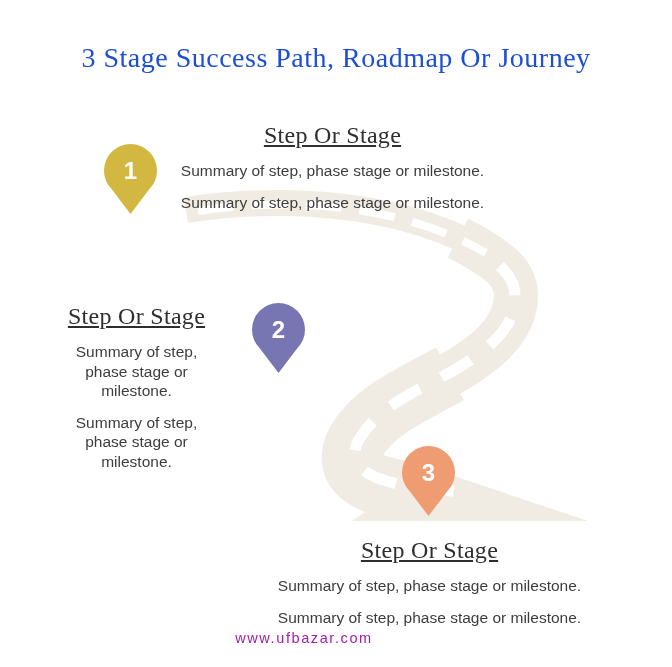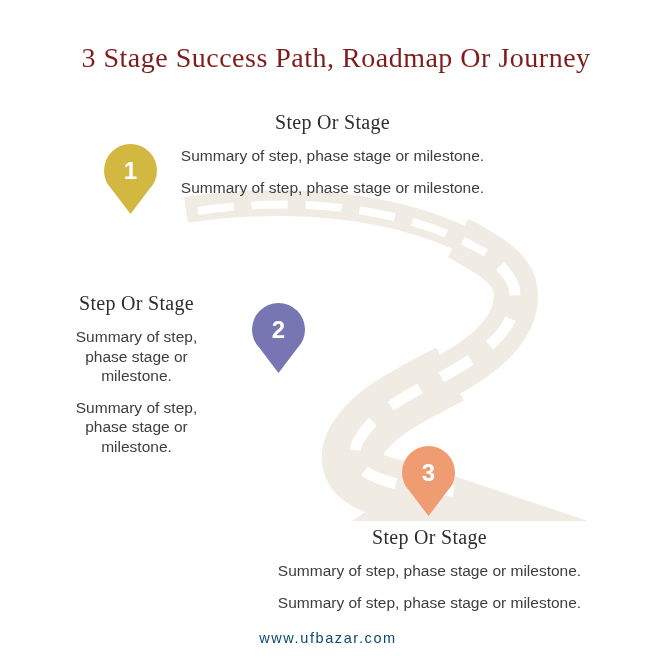--- a/index.html
+++ b/index.html
@@ -8,32 +8,33 @@
     position: relative;
     background: #ffffff;
     overflow: hidden;
     font-family: "Liberation Sans", sans-serif;
   }
   .title {
     position: absolute; top: 42px; left: 0; width: 672px;
     text-align: center;
     font-family: "Liberation Serif", serif;
     font-size: 28px; font-weight: 400;
-    color: #7f1d1d;
+    color: #1d4ed8;
     letter-spacing: 0.5px;
     z-index: 3;
   }
   .road-svg { position: absolute; top: 0; left: 0; z-index: 0; }
   .step-block { position: absolute; text-align: center; z-index: 3; }
   .step-heading {
     font-family: "Liberation Serif", serif;
-    font-size: 20px; font-weight: 400;
+    font-size: 24px; font-weight: 400;
     color: #2e2e2e;
-    margin: 0 0 7px 0;
+    margin: 11px 0 7px 0;
     letter-spacing: 0.3px;
+    text-decoration: underline;
   }
   .step-body {
     font-size: 15.5px; line-height: 19.5px;
     color: #3d3d3d;
     margin: 12px;
   }
   #step1 { left: 140px; top: 111px; width: 385px; }
   #step2 { left: 46px;  top: 292px; width: 181px; }
   #step3 { left: 237px; top: 526px; width: 385px; }
   .pin { position: absolute; width: 57px; height: 73px; z-index: 2; }
@@ -43,23 +44,22 @@
   #pin3 { left: 400px; top: 446px; }
   .pin-number {
     position: absolute; top: 0; left: 0; width: 57px; height: 53px;
     display: flex; align-items: center; justify-content: center;
     color: #ffffff; font-size: 24px; font-weight: bold;
   }
   .footer {
     position: absolute; top: 630px; left: 0; width: 608px;
     text-align: center;
     font-size: 14.5px; letter-spacing: 1.6px;
-    color: #0c4a6e;
+    color: #a21caf;
     z-index: 3;
-    margin-left: 24px;
   }
 </style>
 </head>
 <body>
 
 <div class="title">3 Stage Success Path, Roadmap Or Journey</div>
 
 <svg class="road-svg" width="672" height="667" viewBox="0 0 672 667">
 
   <path d="M 186,210 C 260,199 330,200 400,217 C 438,227 464,238 486,252" fill="none" stroke-width="26" stroke-linecap="butt" stroke="#f1ece3"></path>

